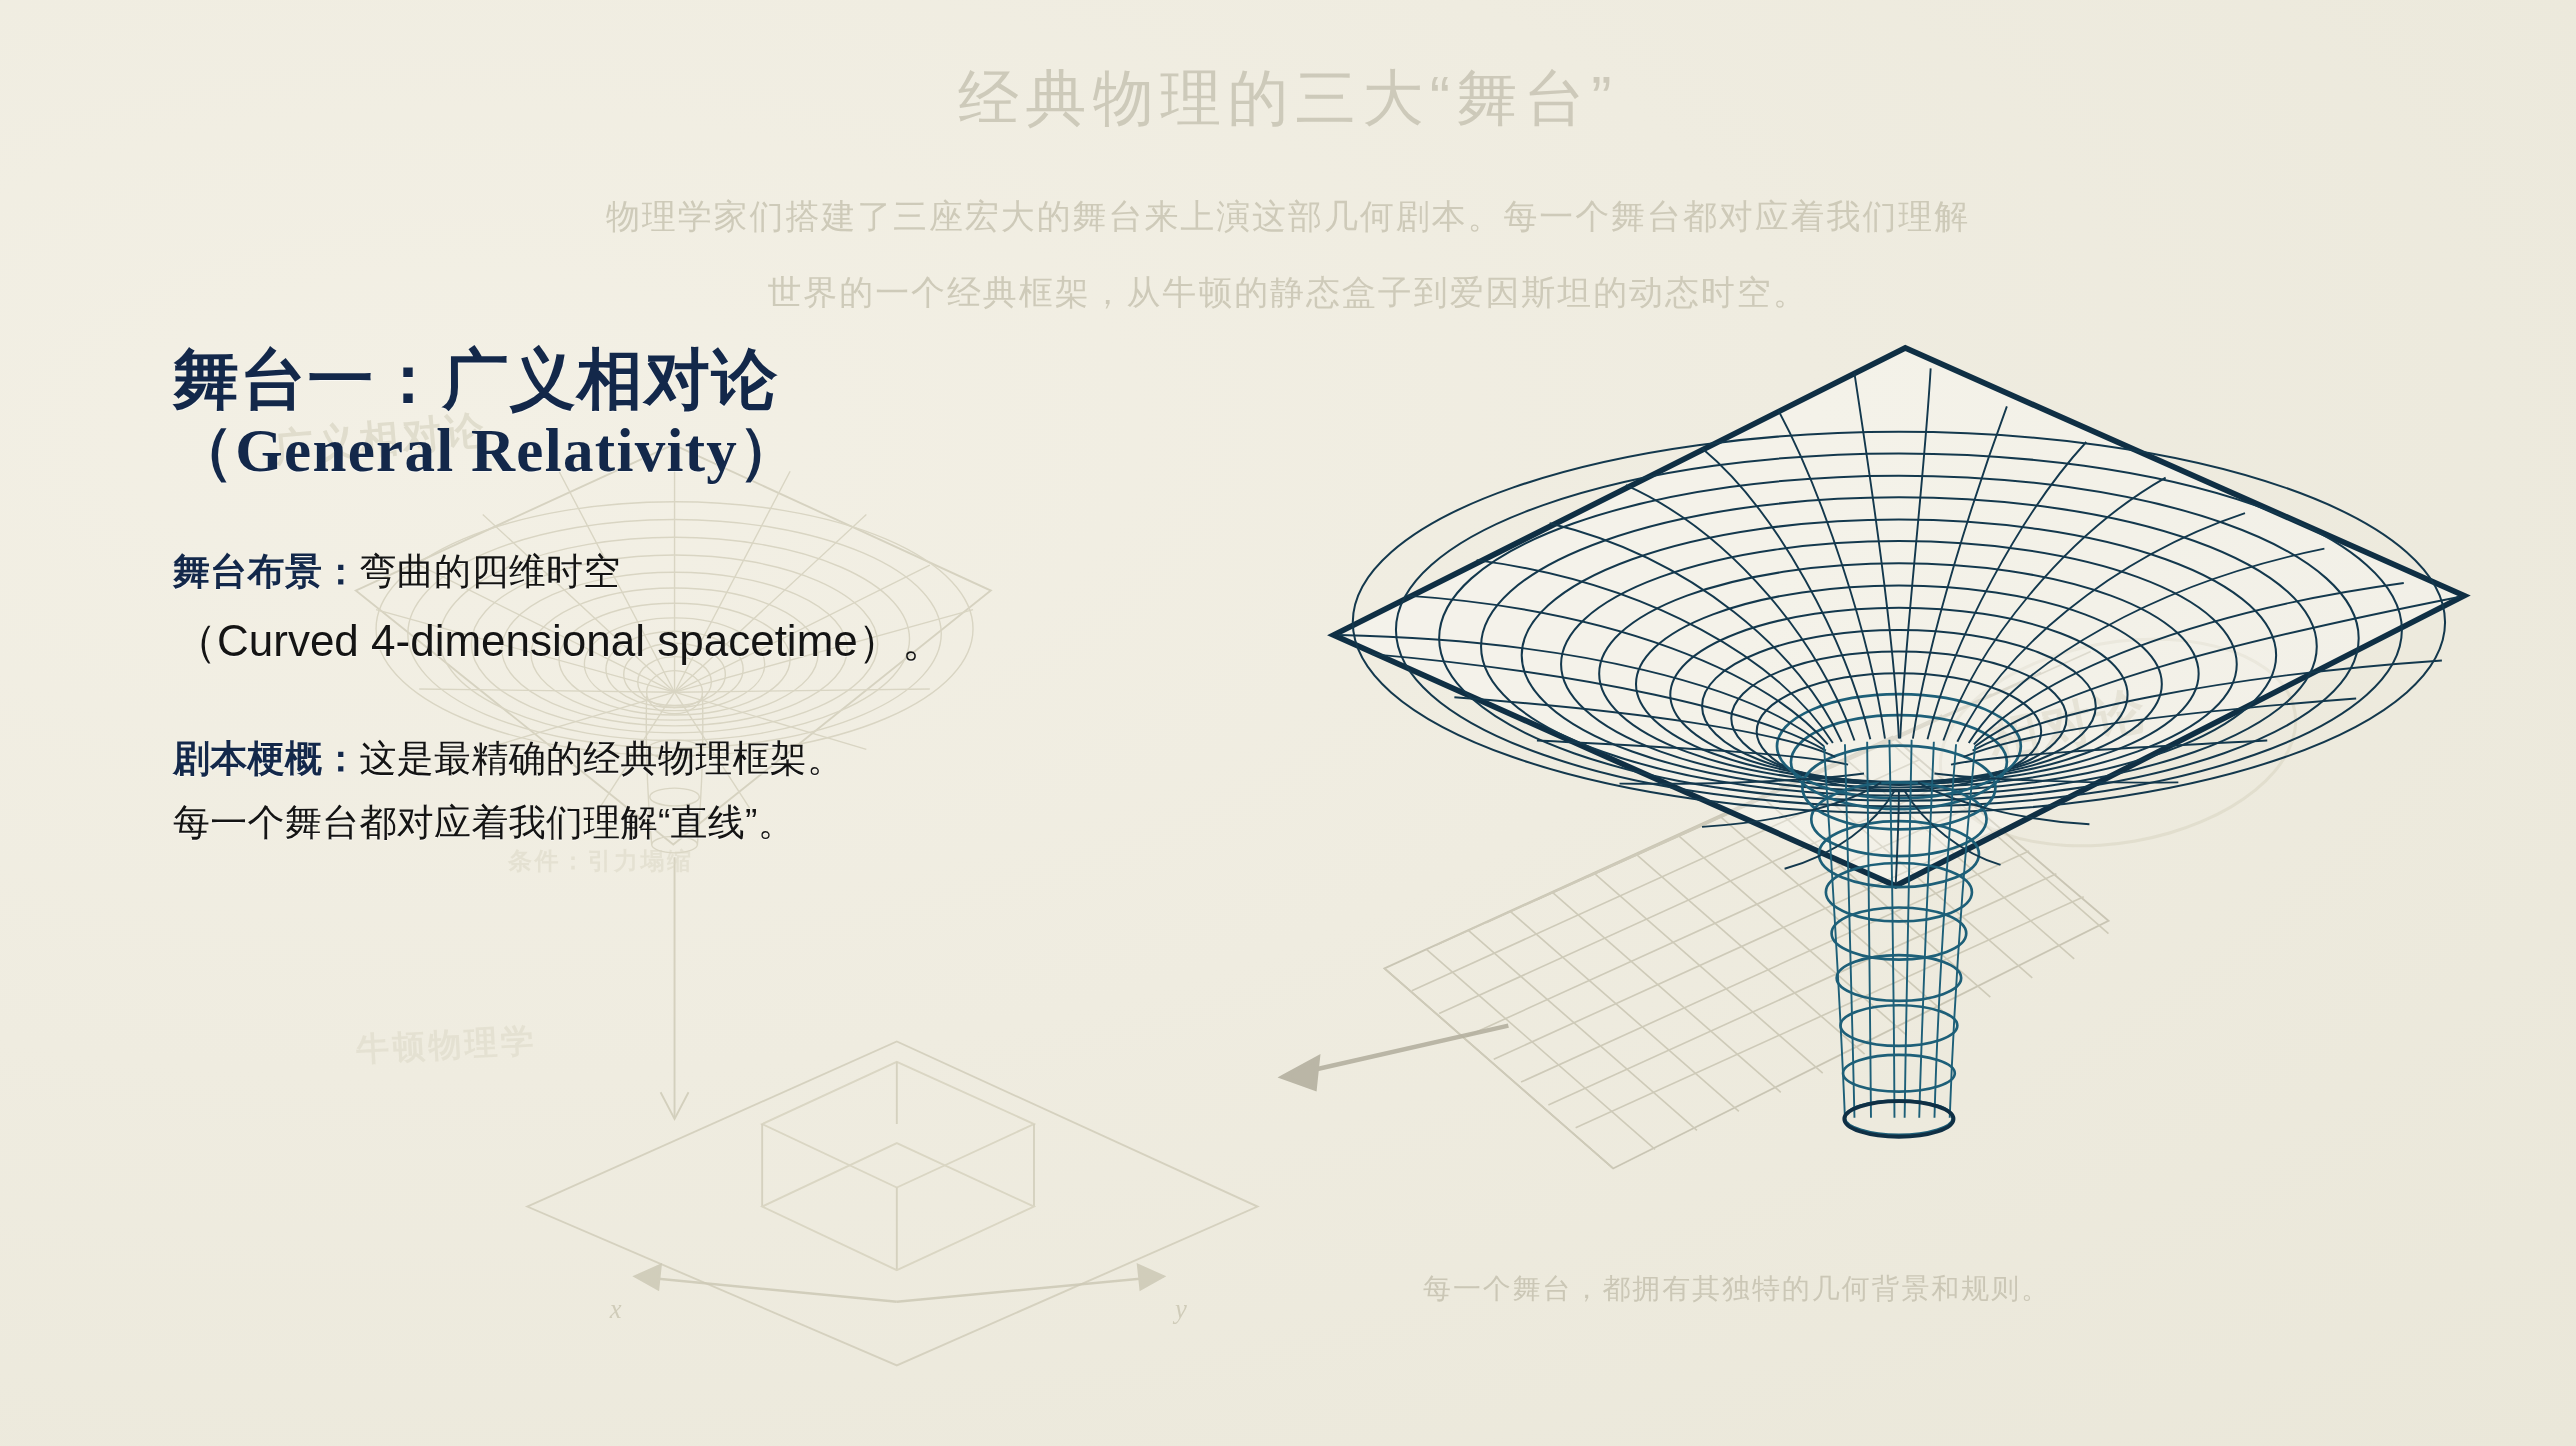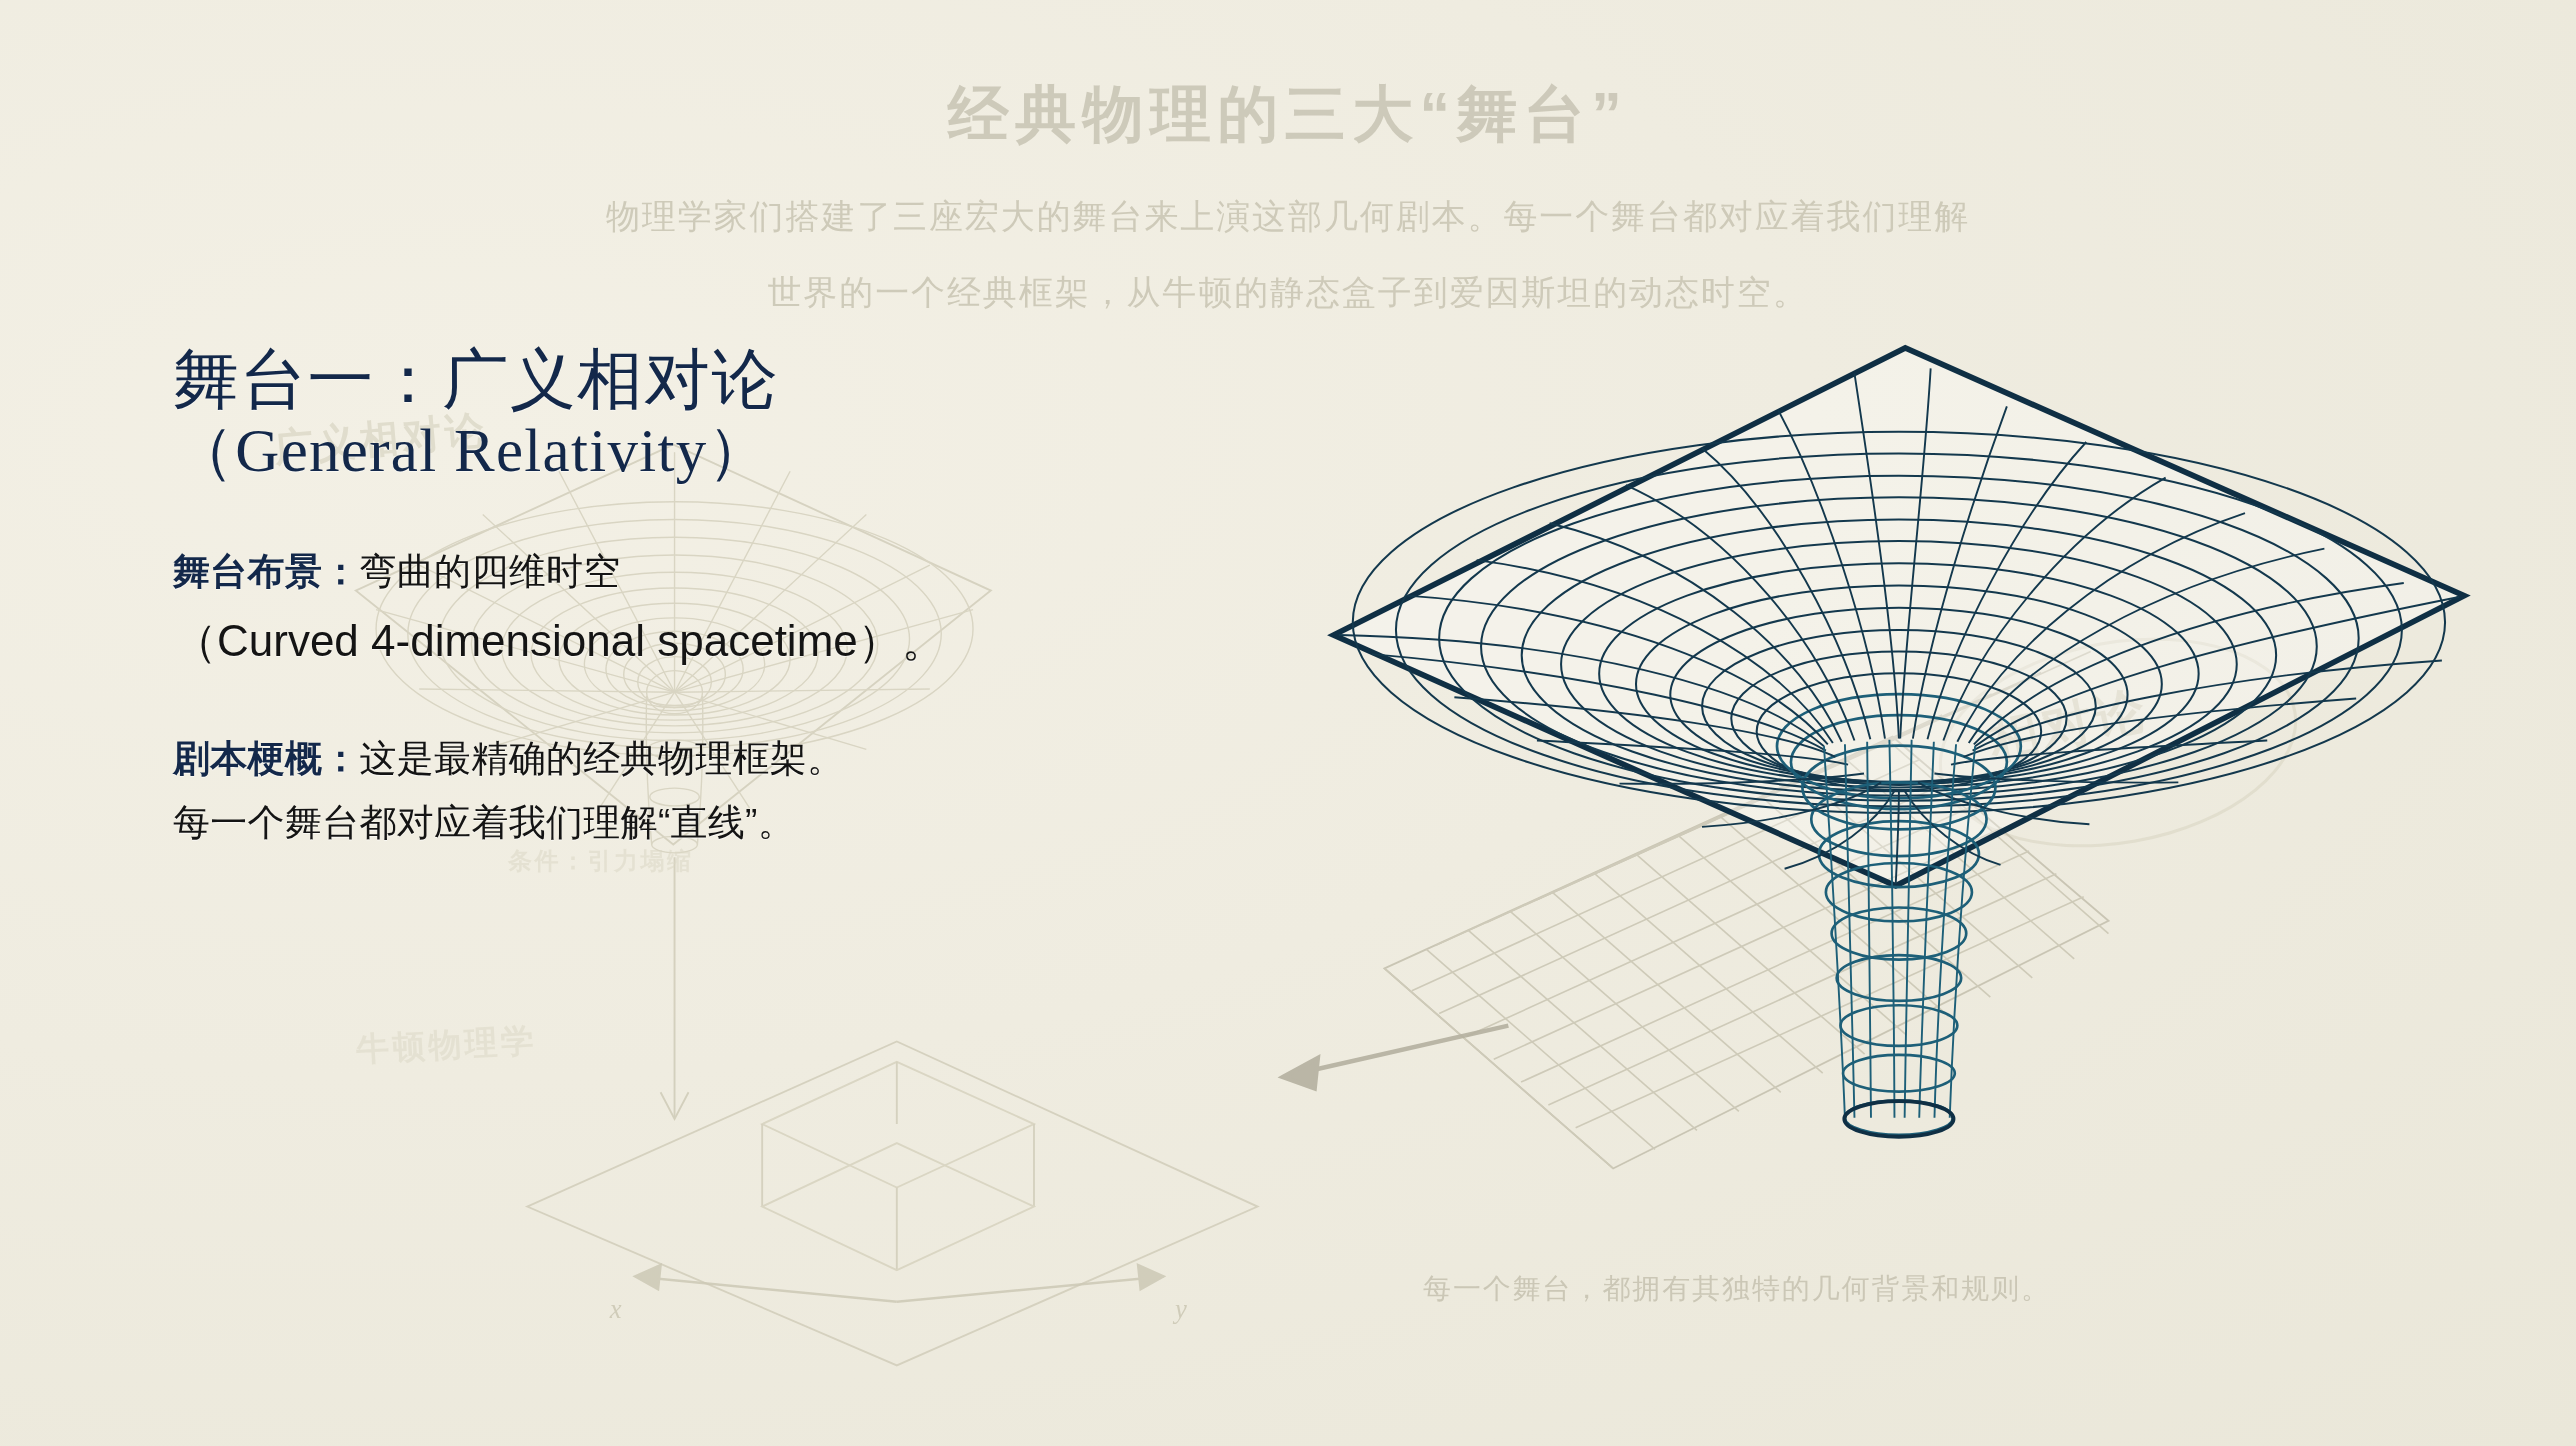--- a/index.html
+++ b/index.html
@@ -9,23 +9,23 @@
     font-family:"Liberation Sans","DejaVu Sans",sans-serif;
     overflow:hidden;position:relative;
   }
   #slide{
     position:absolute;inset:0;
     background:
       radial-gradient(ellipse at 18% 30%, #f3f0e5 0%, #efece0 45%, #eae7d9 100%);
   }
   
   .ghost-title{
-    position:absolute;left:0;right:0;top:74px;
+    position:absolute;left:0;right:0;top:58px;
     text-align:center;
-    font-size:61px;font-weight:700;letter-spacing:6.4px;
+    font-size:61px;font-weight:400;letter-spacing:6.4px;
     color:#b9b5a3;opacity:.62;
     white-space:nowrap;
   }
   .ghost-sub{
     position:absolute;left:0;right:0;
     text-align:center;
     font-size:34px;line-height:1.5;letter-spacing:1.9px;
     color:#c3bfac;opacity:.75;
     white-space:nowrap;
   }
@@ -36,21 +36,21 @@
   .ghost-caption{
     position:absolute;left:1423px;top:1270px;
     font-size:28px;letter-spacing:1.9px;
     color:#c6c2b0;opacity:.85;white-space:nowrap;
   }
 
   
   .col{position:absolute;left:173px;top:343px;width:1118px;z-index:6;}
   .h1{
     font-family:"Liberation Serif","DejaVu Serif",serif;
-    font-size:66px;font-weight:400;line-height:1.12;
+    font-size:66px;font-weight:700;line-height:1.12;
     color:#13284a;letter-spacing:1.3px;margin:0;
     text-shadow:0 1.3px 0 rgba(255,255,255,.55);
   }
   .h1 .en{font-size:61px;display:block;}
   .body{margin-top:61px;}
   .para{
     font-size:37px;line-height:1.42;color:#141414;
     letter-spacing:0.3px;margin:0 0 11.4px 0;font-weight:500;
     text-shadow:0 0.6px 0 rgba(255,255,255,.6);
   }

